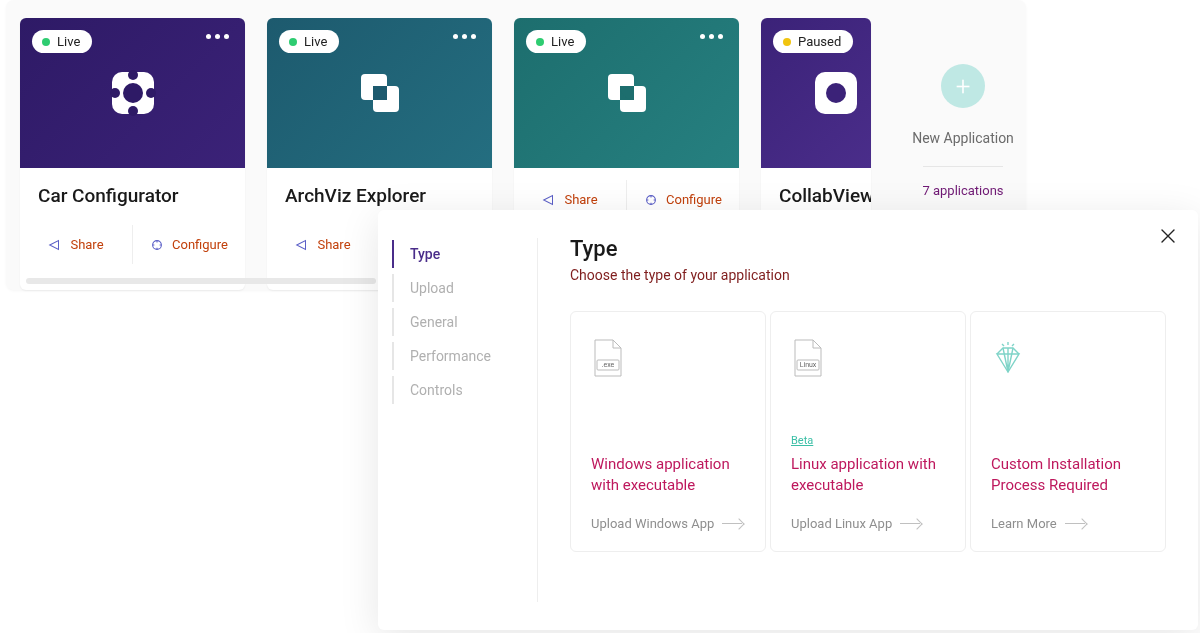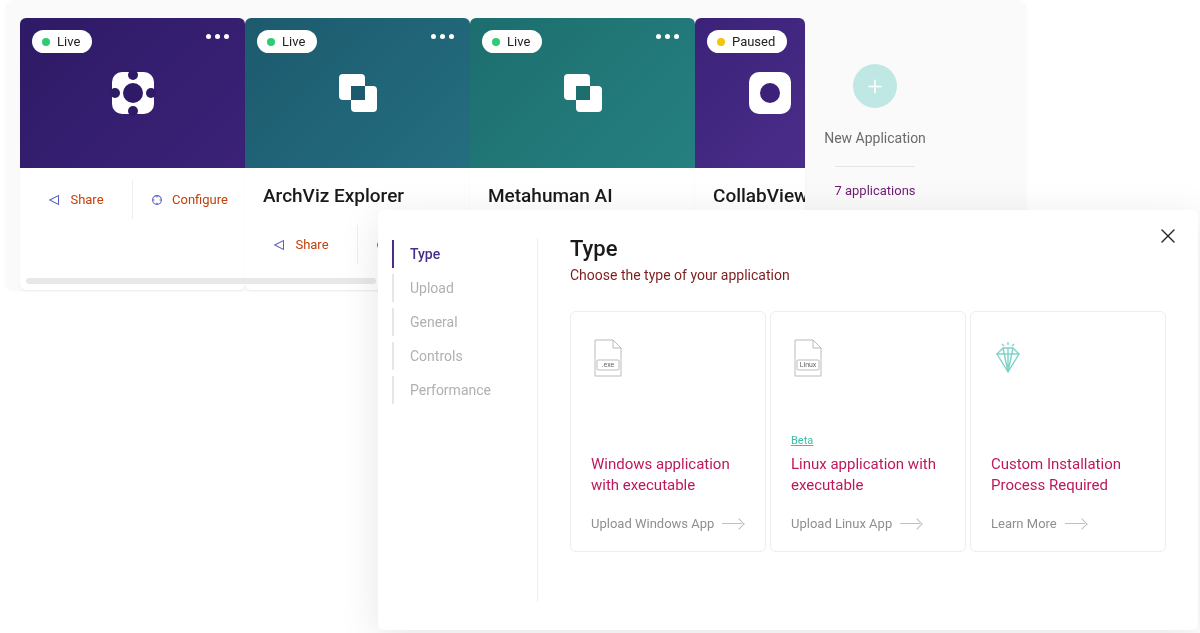--- a/index.html
+++ b/index.html
@@ -18,20 +18,21 @@
     position: absolute;
     left: 6px;
     top: 0;
     width: 1020px;
     height: 290px;
     background: #fafafa;
     border-radius: 8px;
     box-shadow: 0 1px 3px rgba(0,0,0,0.04);
     padding: 18px 14px 0 14px;
     display: flex;
+    gap: 22px;
   }
   .app-card {
     width: 225px;
     background: #fff;
     border-radius: 6px;
     box-shadow: 0 1px 2px rgba(0,0,0,0.06);
     flex-shrink: 0;
     overflow: hidden;
   }
   .app-hero {
@@ -232,20 +233,23 @@
         </div>
       <svg class="app-icon" viewBox="0 0 54 54">
           <rect x="6" y="6" width="42" height="42" rx="10" fill="#fff"></rect>
           <circle cx="27" cy="27" r="10" fill="#2e1a66"></circle>
           <rect x="22" y="4" width="10" height="10" rx="5" fill="#2e1a66"></rect>
           <rect x="22" y="40" width="10" height="10" rx="5" fill="#2e1a66"></rect>
           <rect x="4" y="22" width="10" height="10" rx="5" fill="#2e1a66"></rect>
           <rect x="40" y="22" width="10" height="10" rx="5" fill="#2e1a66"></rect>
         </svg>
     </div>
+    <div class="app-body">
+      <div class="app-title">Car Configurator</div>
+    </div>
     <div class="app-actions">
       <div class="app-action">
         <svg class="action-icon" viewBox="0 0 16 16">
             <path d="M2 8l10-5v10z" fill="none" stroke="#5b5fc7" stroke-width="1.2"></path>
           </svg>
         <span>Share</span>
       </div>
       <div class="app-action">
         <svg class="action-icon" viewBox="0 0 16 16">
             <circle cx="8" cy="8" r="5" fill="none" stroke="#5b5fc7" stroke-width="1.2"></circle>
@@ -305,23 +309,20 @@
           <span></span>
           <span></span>
         </div>
       <svg class="app-icon" viewBox="0 0 54 54">
           <rect x="8" y="8" width="26" height="26" rx="4" fill="#fff"></rect>
           <rect x="20" y="20" width="26" height="26" rx="4" fill="#fff"></rect>
           <path d="M20 20 a14 14 0 0 1 14 14 L20 34 Z" fill="#1d6e6e"></path>
           <path d="M34 34 a14 14 0 0 1 -14 -14 L34 20 Z" fill="#1d6e6e"></path>
         </svg>
     </div>
-    <div class="app-body">
-      <div class="app-title">Metahuman AI</div>
-    </div>
     <div class="app-actions">
       <div class="app-action">
         <svg class="action-icon" viewBox="0 0 16 16">
             <path d="M2 8l10-5v10z" fill="none" stroke="#5b5fc7" stroke-width="1.2"></path>
           </svg>
         <span>Share</span>
       </div>
       <div class="app-action">
         <svg class="action-icon" viewBox="0 0 16 16">
             <circle cx="8" cy="8" r="5" fill="none" stroke="#5b5fc7" stroke-width="1.2"></circle>
@@ -362,22 +363,22 @@
 
 <div class="modal">
   <svg class="modal-close" viewBox="0 0 16 16">
       <path d="M2 2l12 12M14 2L2 14" stroke="#222" stroke-width="1.4" stroke-linecap="round"></path>
     </svg>
 
   <div class="modal-nav">
     <div class="nav-item active">Type</div>
     <div class="nav-item">Upload</div>
     <div class="nav-item">General</div>
+    <div class="nav-item">Performance</div>
     <div class="nav-item">Controls</div>
-    <div class="nav-item">Performance</div>
   </div>
 
   <div class="modal-main">
     <div class="modal-title">Type</div>
     <div class="modal-sub">Choose the type of your application</div>
 
     <div class="type-grid">
 
       <div class="type-card">
         <svg class="type-icon" viewBox="0 0 34 40">

